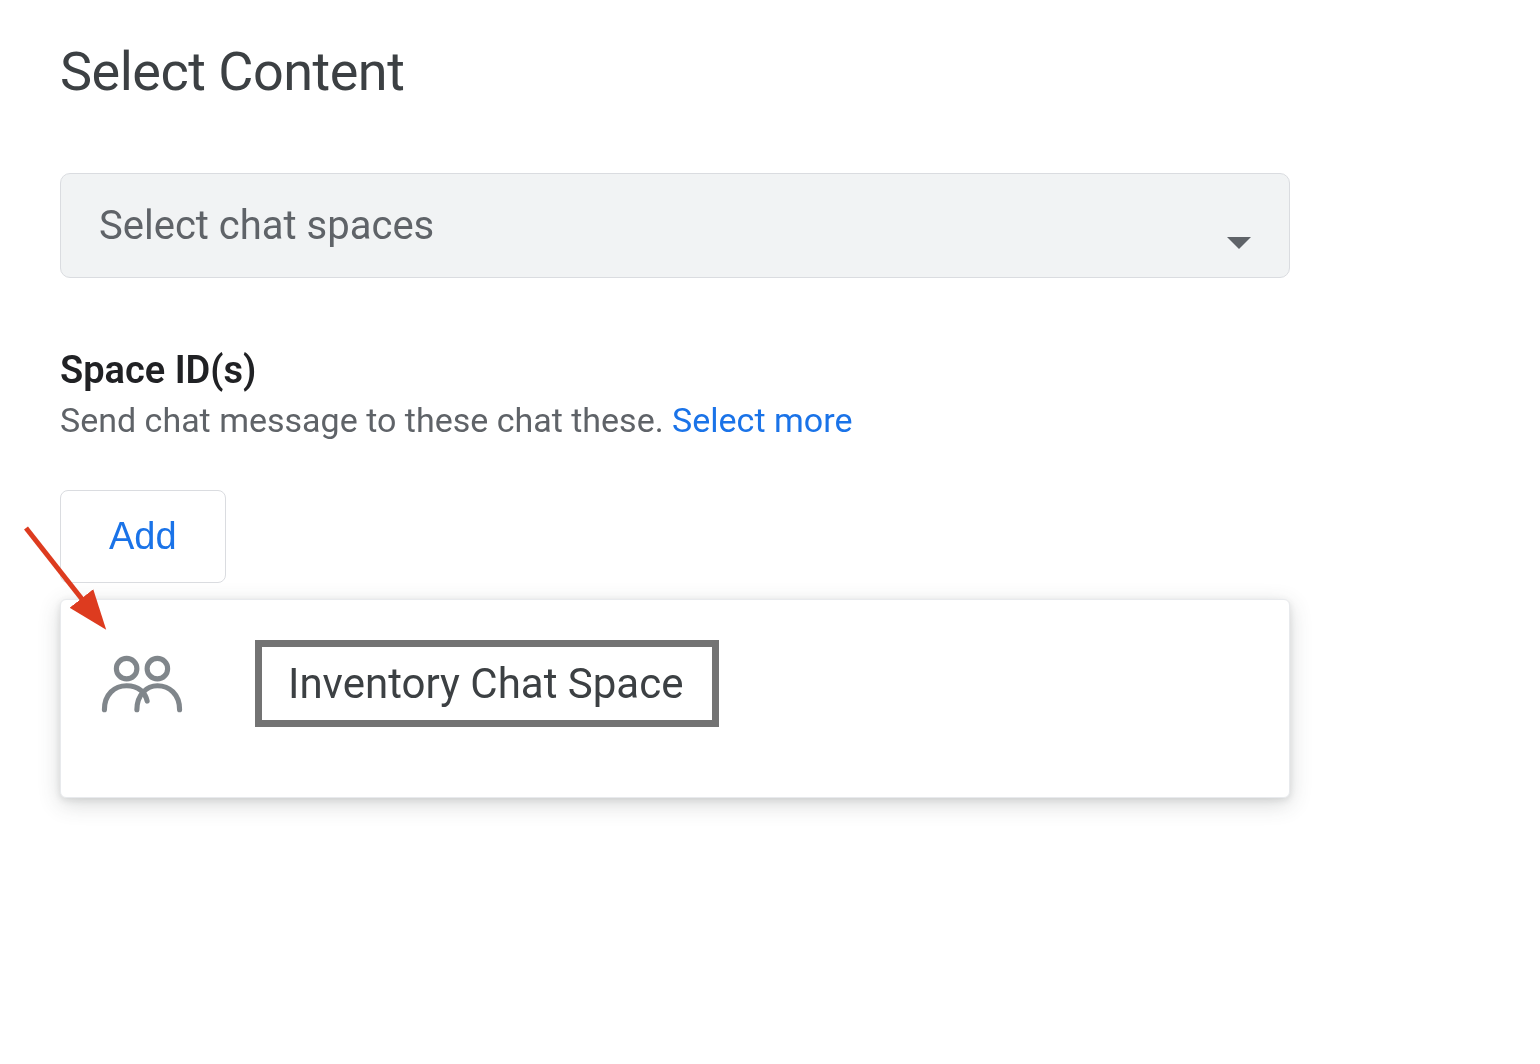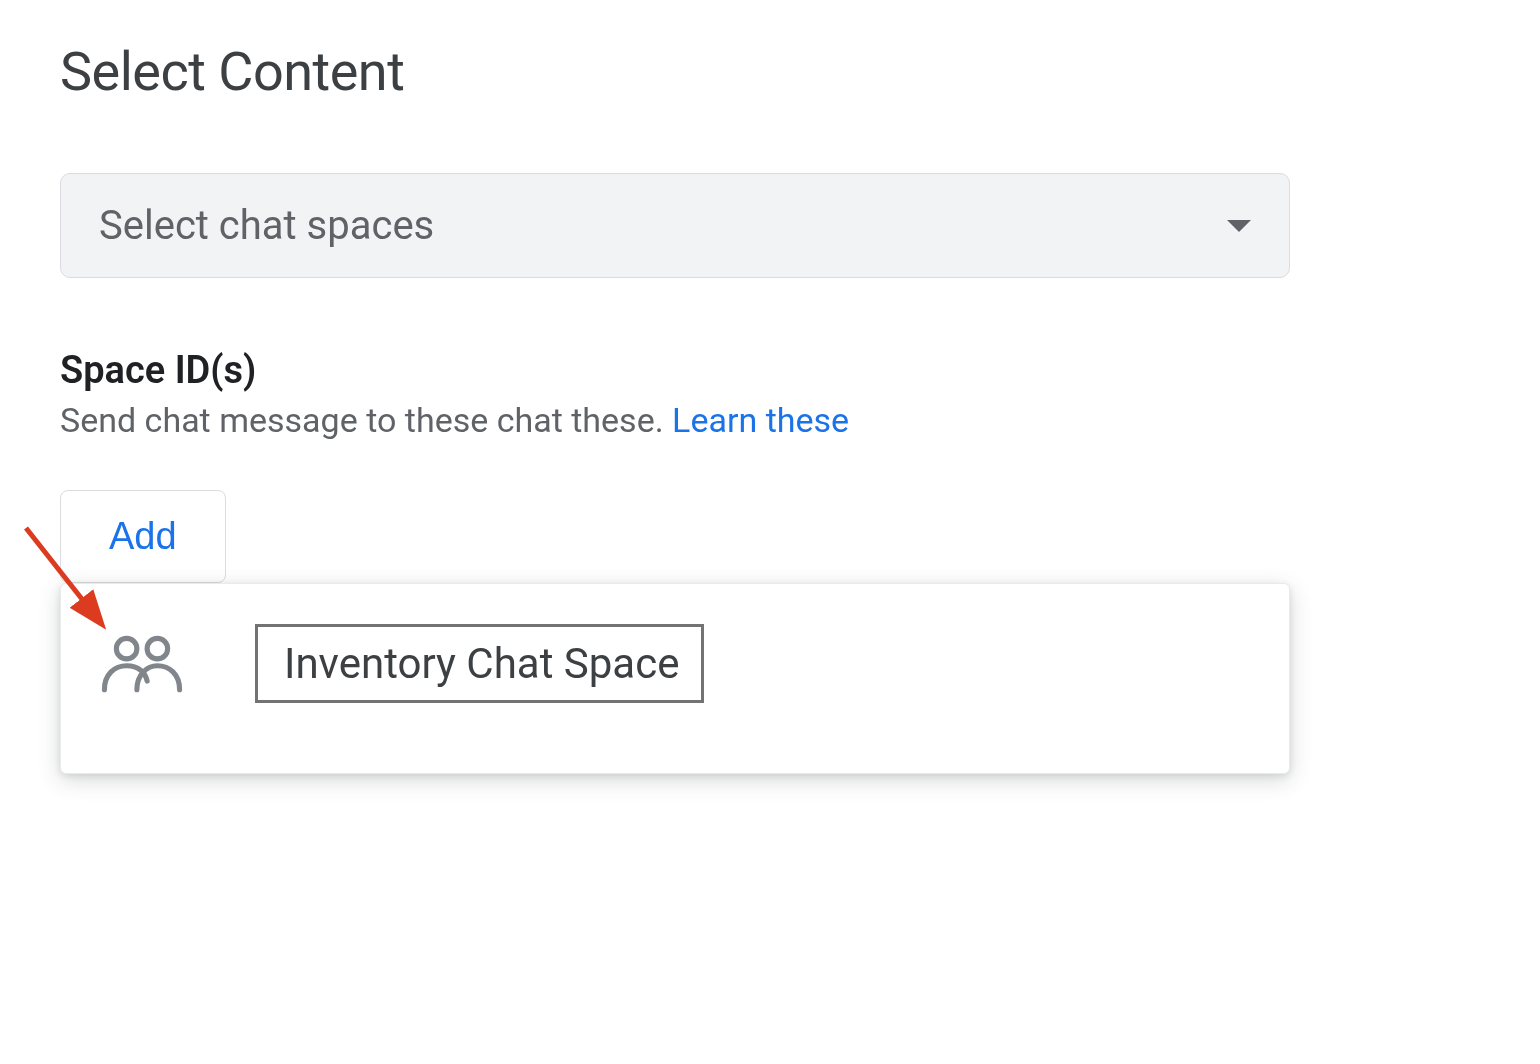--- a/index.html
+++ b/index.html
@@ -24,21 +24,21 @@
       letter-spacing: -0.5px;
     }
     .select-dropdown {
       width: 100%;
       max-width: 1230px;
       background: #f1f3f4;
       border: 1px solid #dadce0;
       border-radius: 10px;
       padding: 28px 38px;
       display: flex;
-      align-items: center;
+      align-items: flex-end;
       justify-content: space-between;
       cursor: pointer;
       margin-bottom: 70px;
     }
     .select-label {
       font-size: 40px;
       color: #5f6368;
       font-weight: 400;
     }
     .dropdown-caret {
@@ -68,21 +68,21 @@
     .add-button {
       display: inline-block;
       background: #ffffff;
       border: 1px solid #dadce0;
       border-radius: 8px;
       padding: 24px 48px;
       font-size: 38px;
       color: #1a73e8;
       font-weight: 500;
       cursor: pointer;
-      margin-bottom: 0;
+      margin-bottom: 16px;
     }
     .dropdown-panel {
       margin-top: 0;
       width: 100%;
       max-width: 1230px;
       background: #ffffff;
       border: 1px solid #e8eaed;
       border-radius: 6px;
       box-shadow: 0 6px 22px rgba(60,64,67,0.2), 0 2px 6px rgba(60,64,67,0.12);
       padding: 30px 40px 60px 40px;
@@ -97,22 +97,22 @@
     .people-icon {
       width: 82px;
       height: 62px;
       flex-shrink: 0;
     }
     .people-icon svg {
       width: 100%;
       height: 100%;
     }
     .item-label-wrapper {
-      border: 3px solid #737373;
-      padding: 12px 22px 12px 26px;
+      border: 7px solid #737373;
+      padding: 12px 29px 12px 26px;
       display: inline-block;
     }
     .item-label {
       font-size: 42px;
       color: #3c4043;
       font-weight: 400;
     }
     .annotation-arrow {
       position: absolute;
       left: 18px;
@@ -131,21 +131,21 @@
 <h1 class="page-title">Select Content</h1>
 
 <div class="select-dropdown">
   <span class="select-label">Select chat spaces</span>
   <span class="dropdown-caret"></span>
 </div>
 
 <div class="section-label">Space ID(s)</div>
 
 <div class="section-description">
-  <span>Send chat message to these chat these. </span><a class="learn-more-link">Learn these</a>
+  <span>Send chat message to these chat these. </span><a class="learn-more-link">Select more</a>
 </div>
 
 <svg class="annotation-arrow" viewBox="0 0 110 130">
   <defs>
     <marker id="arrowhead" markerWidth="10" markerHeight="10" refX="6" refY="3" orient="auto">
       <polygon points="0 0, 8 3, 0 6" fill="#dd3b1f"></polygon>
     </marker>
   </defs>
   <line x1="8" y1="8" x2="82" y2="102" stroke="#dd3b1f" stroke-width="5" marker-end="url(#arrowhead)"></line>
 </svg>

